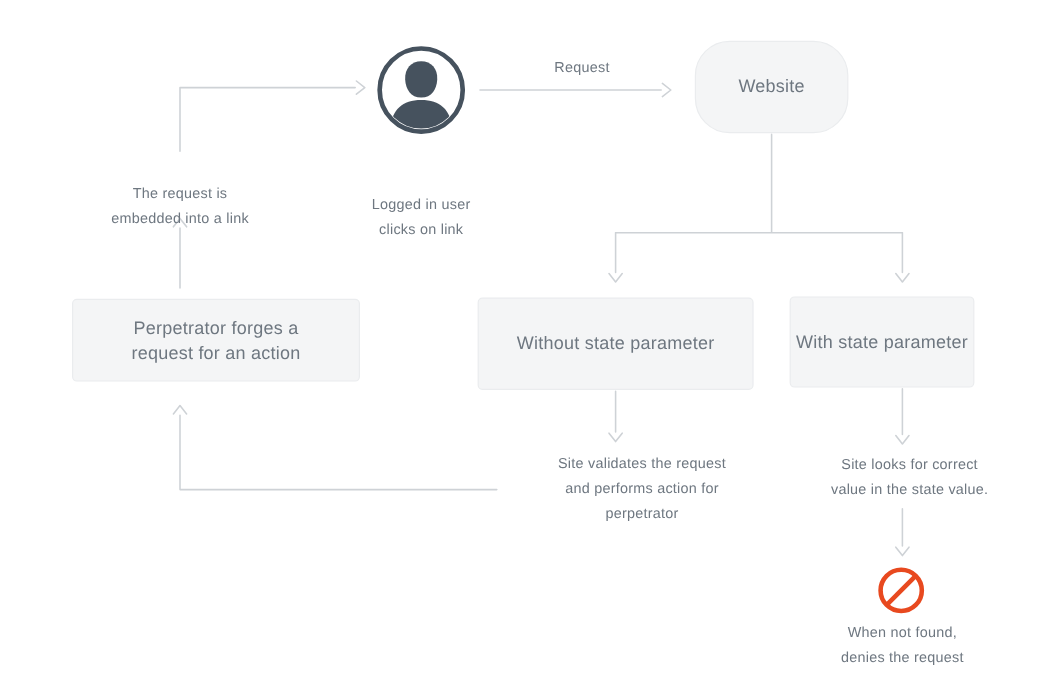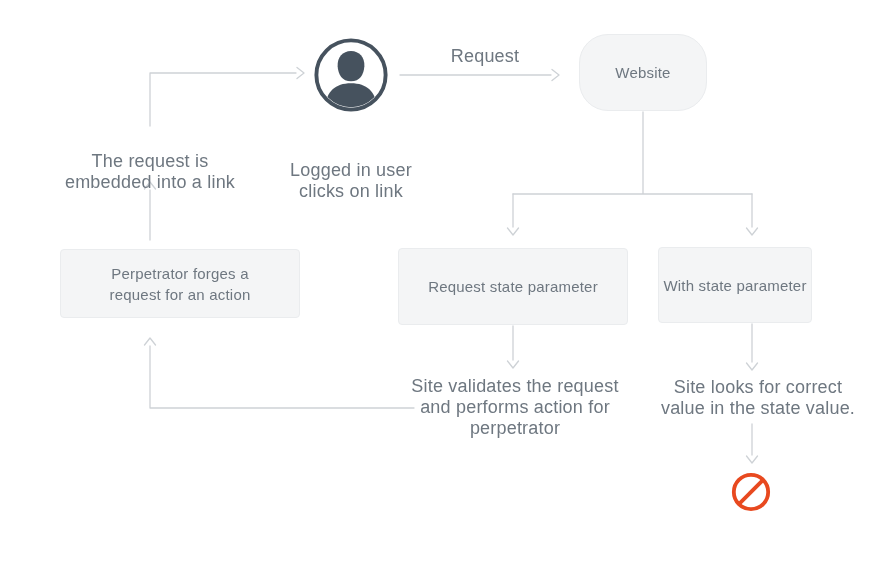--- a/index.html
+++ b/index.html
@@ -44,21 +44,21 @@
     text-align: center;
     font-size: 15px;
     letter-spacing: 0.2px;
     line-height: 21px;
     color: var(--text);
     white-space: pre-line;
   }
   .label {
     position: absolute;
     text-align: center;
-    font-size: 18px;
+    font-size: 12px;
     letter-spacing: 0.2px;
     line-height: 21px;
     color: var(--text);
     white-space: pre-line;
   }
   .icon { position: absolute; }
 </style>
 </head>
 <body>
 
@@ -93,33 +93,35 @@
   <svg class="icon" style="left:730px; top:471px;" width="42" height="42" viewBox="0 0 44 44">
     <circle cx="22" cy="22" r="18" fill="none" stroke="var(--deny)" stroke-width="4"></circle>
     <line x1="9.6" y1="34.4" x2="34.4" y2="9.6" stroke="var(--deny)" stroke-width="4"></line>
   </svg>
 
   <div class="box" style="left:579px; top:34px; width:128px; height:77px;border-radius:29px;">Website</div>
 
   <div class="box" style="left:32px; top:249px; width:240px; height:69px;margin-left:28px;">Perpetrator forges a
 request for an action</div>
 
-  <div class="box" style="left:398px; top:248px; width:230px; height:77px;">Request state parameter</div>
+  <div class="box" style="left:398px; top:248px; width:230px; height:77px;">Without state parameter</div>
 
   <div class="box" style="left:658px; top:247px; width:154px; height:76px;">With state parameter</div>
 
   <div class="label" style="left:261px; top:121px; width:180px;margin-top:39px;">Logged in user
 clicks on link</div>
 
   <div class="label" style="left:425px; top:46px; width:120px;">Request</div>
 
   <div class="label" style="left:40px; top:127px; width:220px;margin-top:24px;">The request is
 embedded into a link</div>
 
-  <div class="label" style="left:395px; top:376px; width:240px;">Site validates the request
+  <div class="label" style="left:415px; top:376px; width:240px;">Site validates the request
 and performs action for
 perpetrator</div>
 
   <div class="label" style="left:648px; top:377px; width:220px;">Site looks for correct
 value in the state value.</div>
 
+  <div class="label" style="left:652px; top:517px; width:200px;">When not found,
+denies the request</div>
 
 </div>
 
 </body></html>

